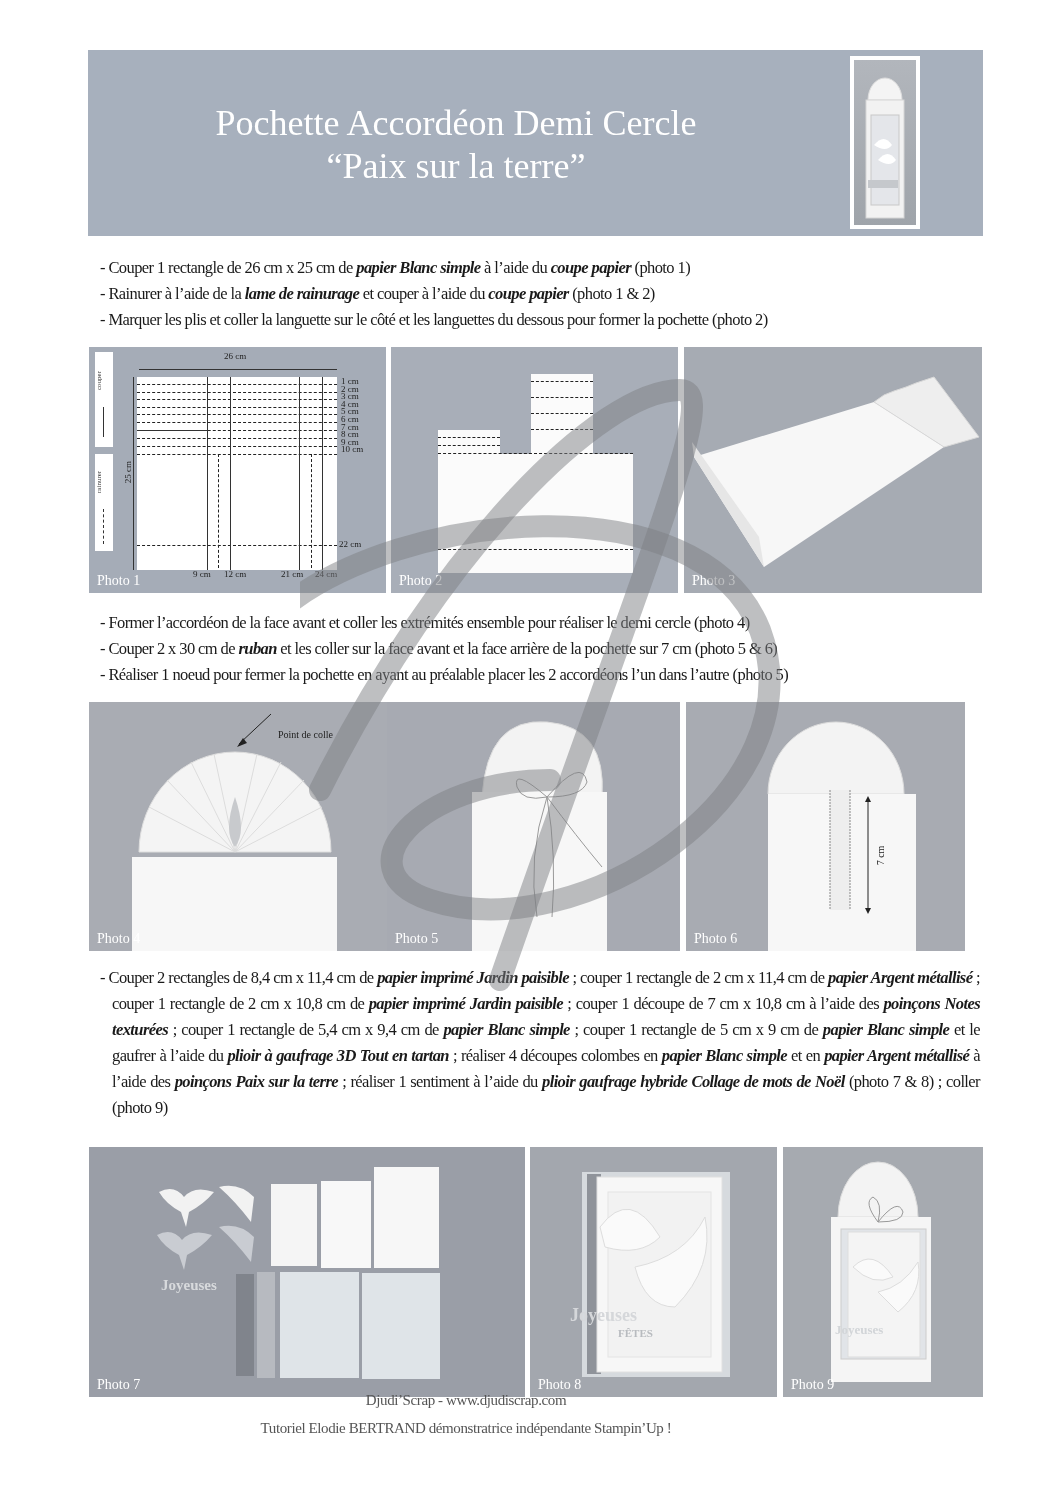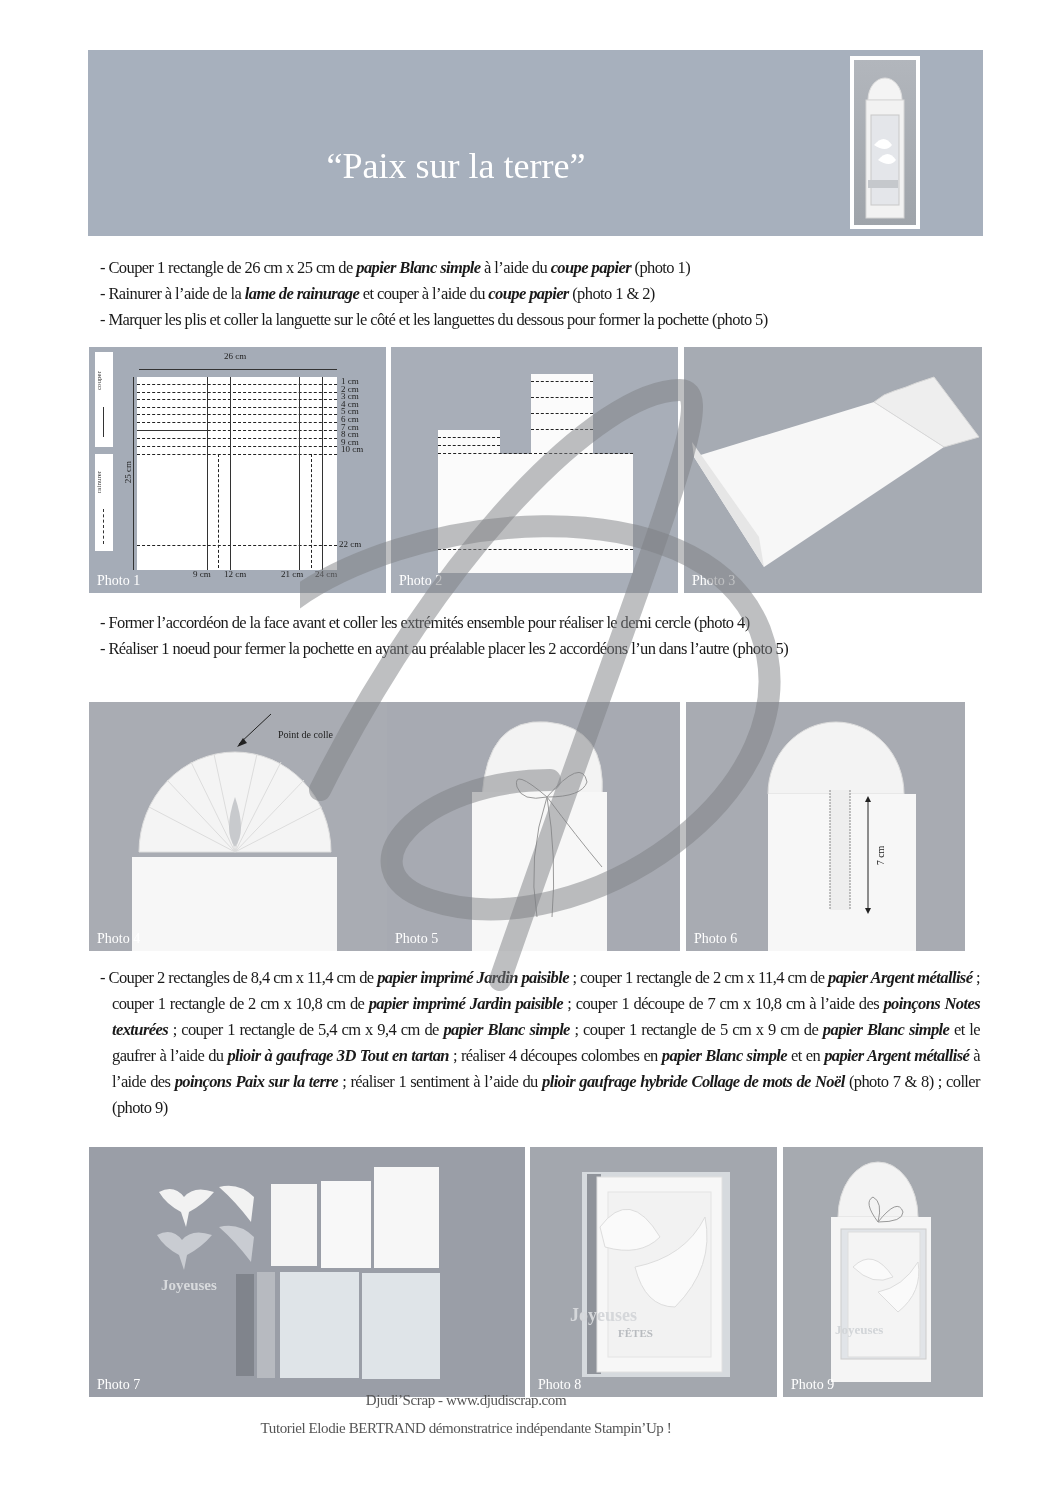--- a/index.html
+++ b/index.html
@@ -47,39 +47,40 @@
   .footer { position: absolute; left: 0; width: 932px; text-align: center; color: #555; font-size: 15px; letter-spacing: -0.4px; }
   .footer.f1 { top: 1420px; }
   .footer.f2 { top: 1392px; }
 
   .watermark { position: absolute; left: 300px; top: 360px; width: 520px; height: 650px; pointer-events: none; }
 </style>
 </head>
 <body>
 
 <div class="banner">
+  <div class="banner-title l1">Pochette Accordéon Demi Cercle</div>
   <div class="banner-title l2">“Paix sur la terre”</div>
   <div class="banner-photo">
     <div class="inner">
       <svg width="62" height="165" viewBox="0 0 62 165">
         <path d="M14 40 A17 22 0 0 1 48 40 Z" fill="#f4f4f4" stroke="#ddd"></path>
         <rect x="12" y="40" width="38" height="118" fill="#f2f2f2" stroke="#d6d6d6"></rect>
         <rect x="17" y="55" width="28" height="90" fill="#e4e6ea" stroke="#c8c8c8"></rect>
         <path d="M20 85 q10 -12 18 0 q-6 8 -18 0z" fill="#fff"></path>
         <path d="M24 100 q10 -12 18 0 q-6 8 -18 0z" fill="#fff"></path>
         <rect x="14" y="120" width="30" height="8" fill="#c5c8cc"></rect>
       </svg>
     </div>
   </div>
 </div>
 
 <div class="steps s1">
   <p><span>- Couper 1 rectangle de 26 cm x 25 cm de </span><b>papier Blanc simple</b><span> à l’aide du </span><b>coupe papier</b><span> (photo 1)</span></p>
   <p><span>- Rainurer à l’aide de la </span><b>lame de rainurage</b><span> et couper à l’aide du </span><b>coupe papier</b><span> (photo 1 &amp; 2)</span></p>
-  <p><span>- Marquer les plis et coller la languette sur le côté et les languettes du dessous pour former la pochette (photo 5)</span></p>
+  <p><span>- Marquer les plis et coller la languette sur le côté et les languettes du dessous pour former la pochette (photo 2)</span></p>
 </div>
 
 <div class="photo p1">
   <div class="diag-legend" style="top:5px;height:95px;">
     <span style="top:8px;height:40px;">couper</span>
     <div style="position:absolute;left:8px;top:55px;width:1px;height:30px;background:#333;"></div>
   </div>
   <div class="diag-legend" style="top:107px;height:97px;">
     <span style="top:8px;height:40px;">rainurer</span>
     <div style="position:absolute;left:8px;top:55px;height:35px;border-left:1.5px dashed #333;"></div>
@@ -149,20 +150,21 @@
   <svg width="298" height="246">
     <polygon points="10,110 190,55 260,100 80,220" fill="#f7f7f7"></polygon>
     <polygon points="10,110 80,220 75,190 8,95" fill="#e6e6e6"></polygon>
     <polygon points="190,55 200,48 210,44 222,40 232,36 250,30 295,90 260,100" fill="#eeeeee" stroke="#d8d8d8"></polygon>
   </svg>
   <div class="photo-label">Photo 3</div>
 </div>
 
 <div class="steps s2">
   <p><span>- Former l’accordéon de la face avant et coller les extrémités ensemble pour réaliser le demi cercle (photo 4)</span></p>
+  <p><span>- Couper 2 x 30 cm de </span><b>ruban</b><span> et les coller sur la face avant et la face arrière de la pochette sur 7 cm (photo 5 &amp; 6)</span></p>
   <p><span>- Réaliser 1 noeud pour fermer la pochette en ayant au préalable placer les 2 accordéons l’un dans l’autre (photo 5)</span></p>
 </div>
 
 <div class="photo p4">
   <svg width="292" height="249">
     <path d="M50 150 A96 100 0 0 1 242 150 Z" fill="#f4f4f4" stroke="#dedede"></path>
     <g stroke="#dcdcdc" stroke-width="1">
       <line x1="146" y1="150" x2="60" y2="105"></line>
         <line x1="146" y1="150" x2="78" y2="78"></line>
       <line x1="146" y1="150" x2="102" y2="60"></line>

